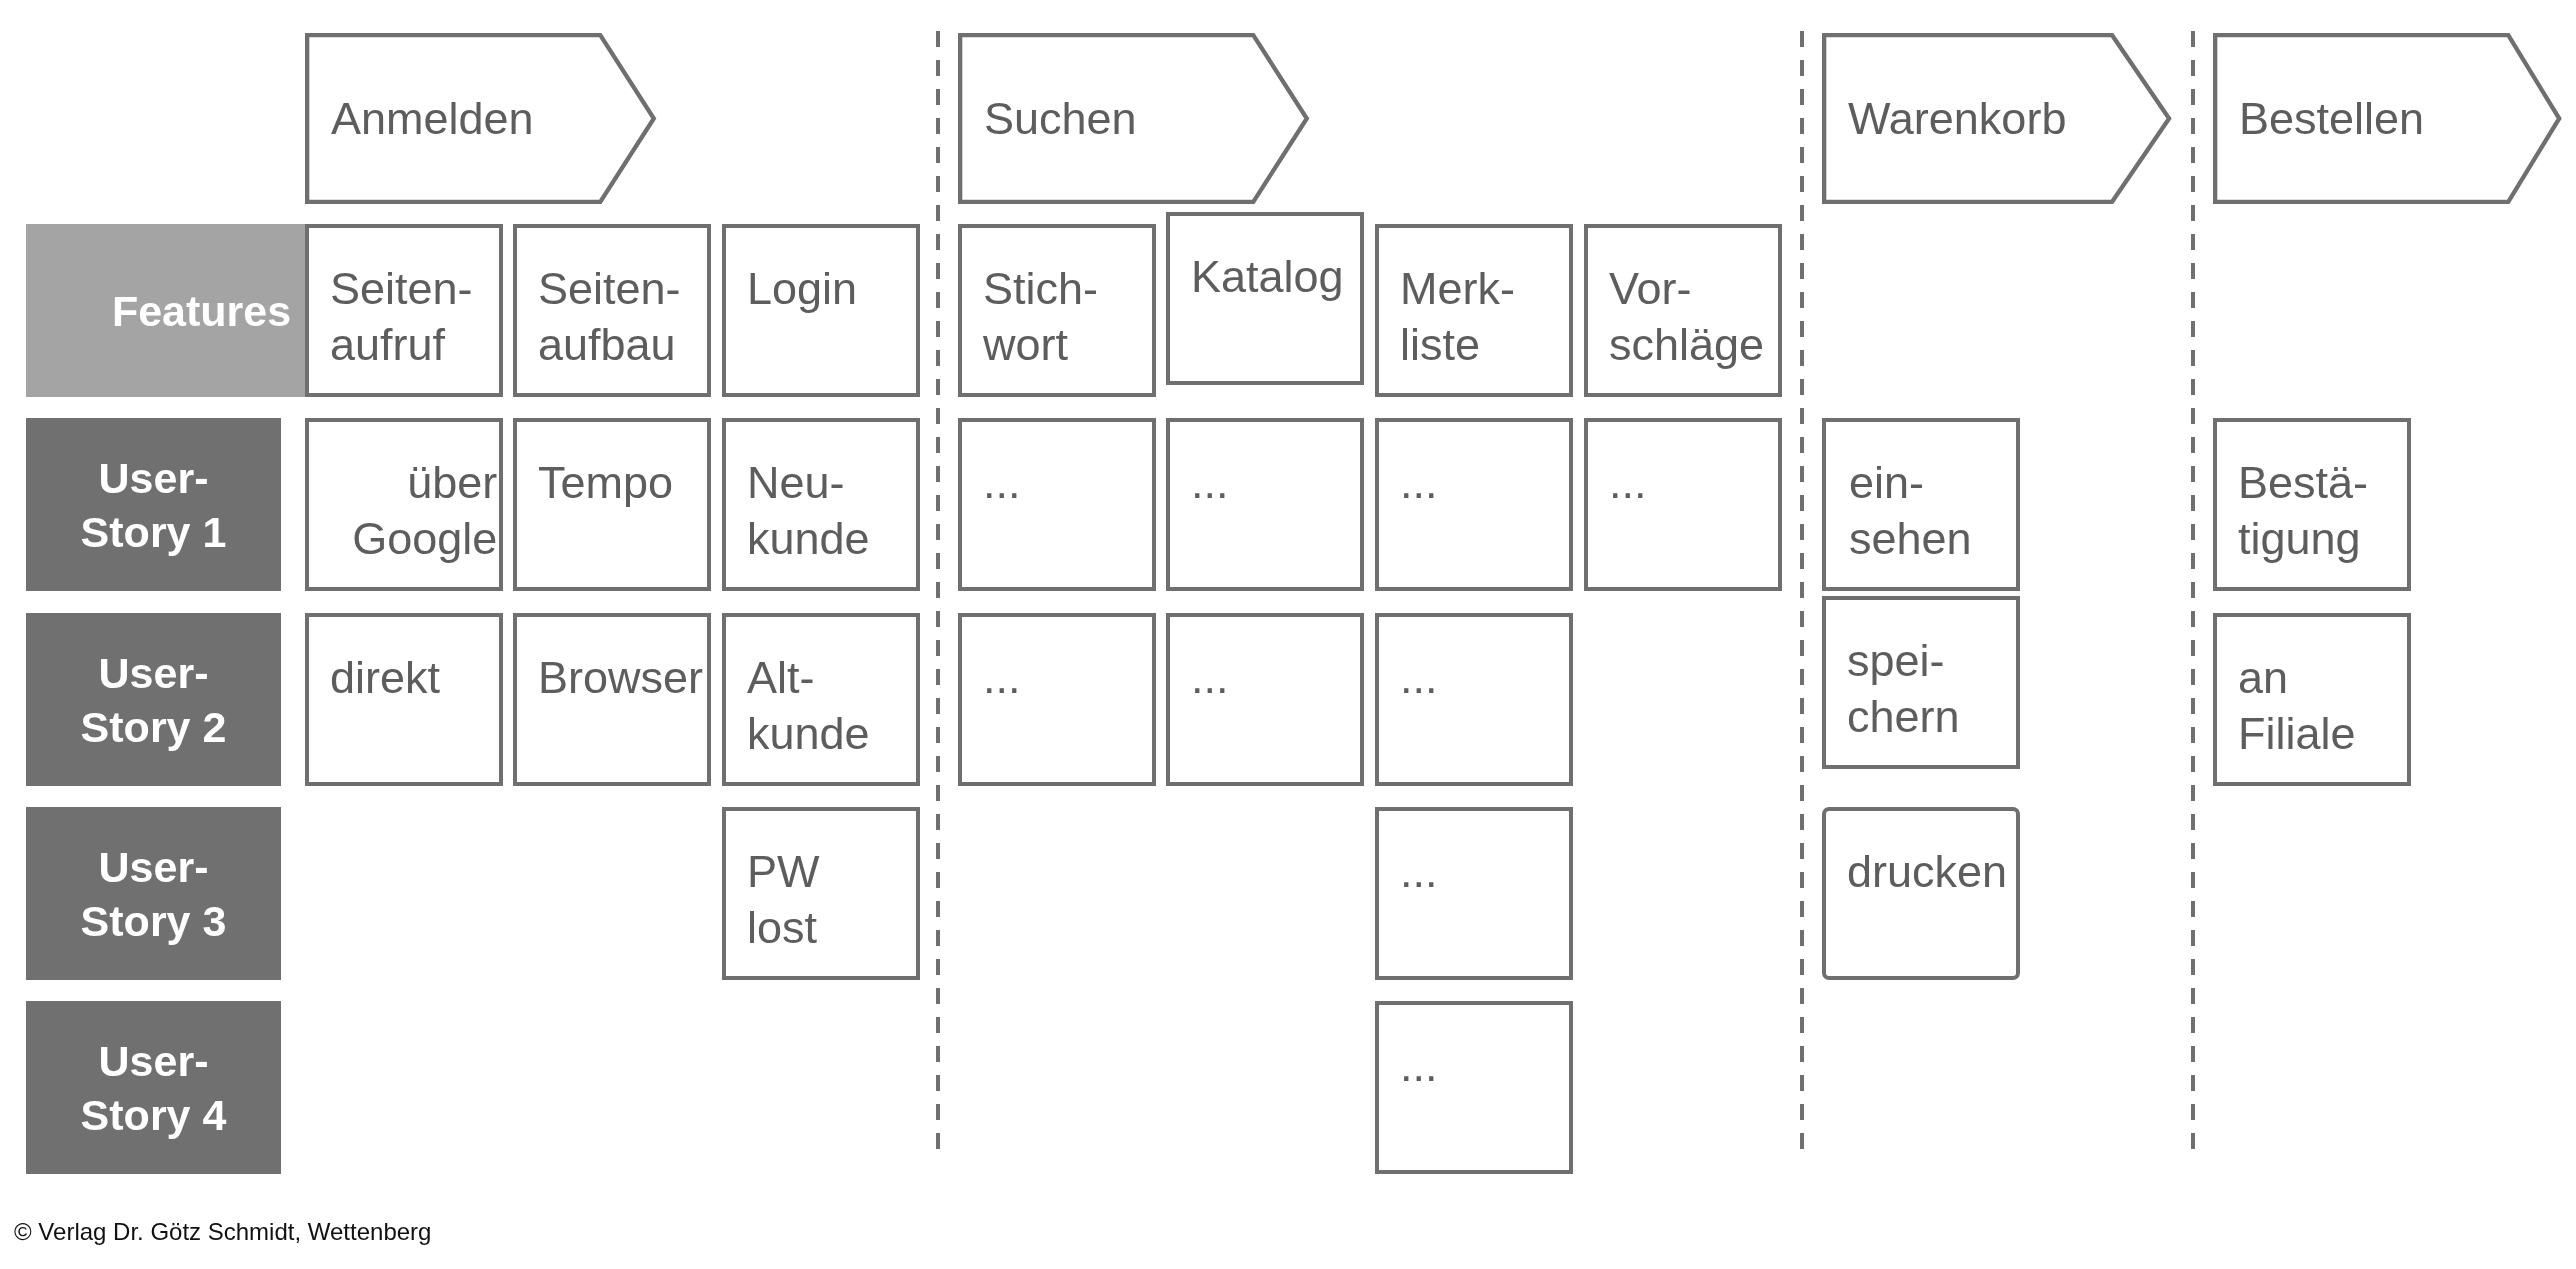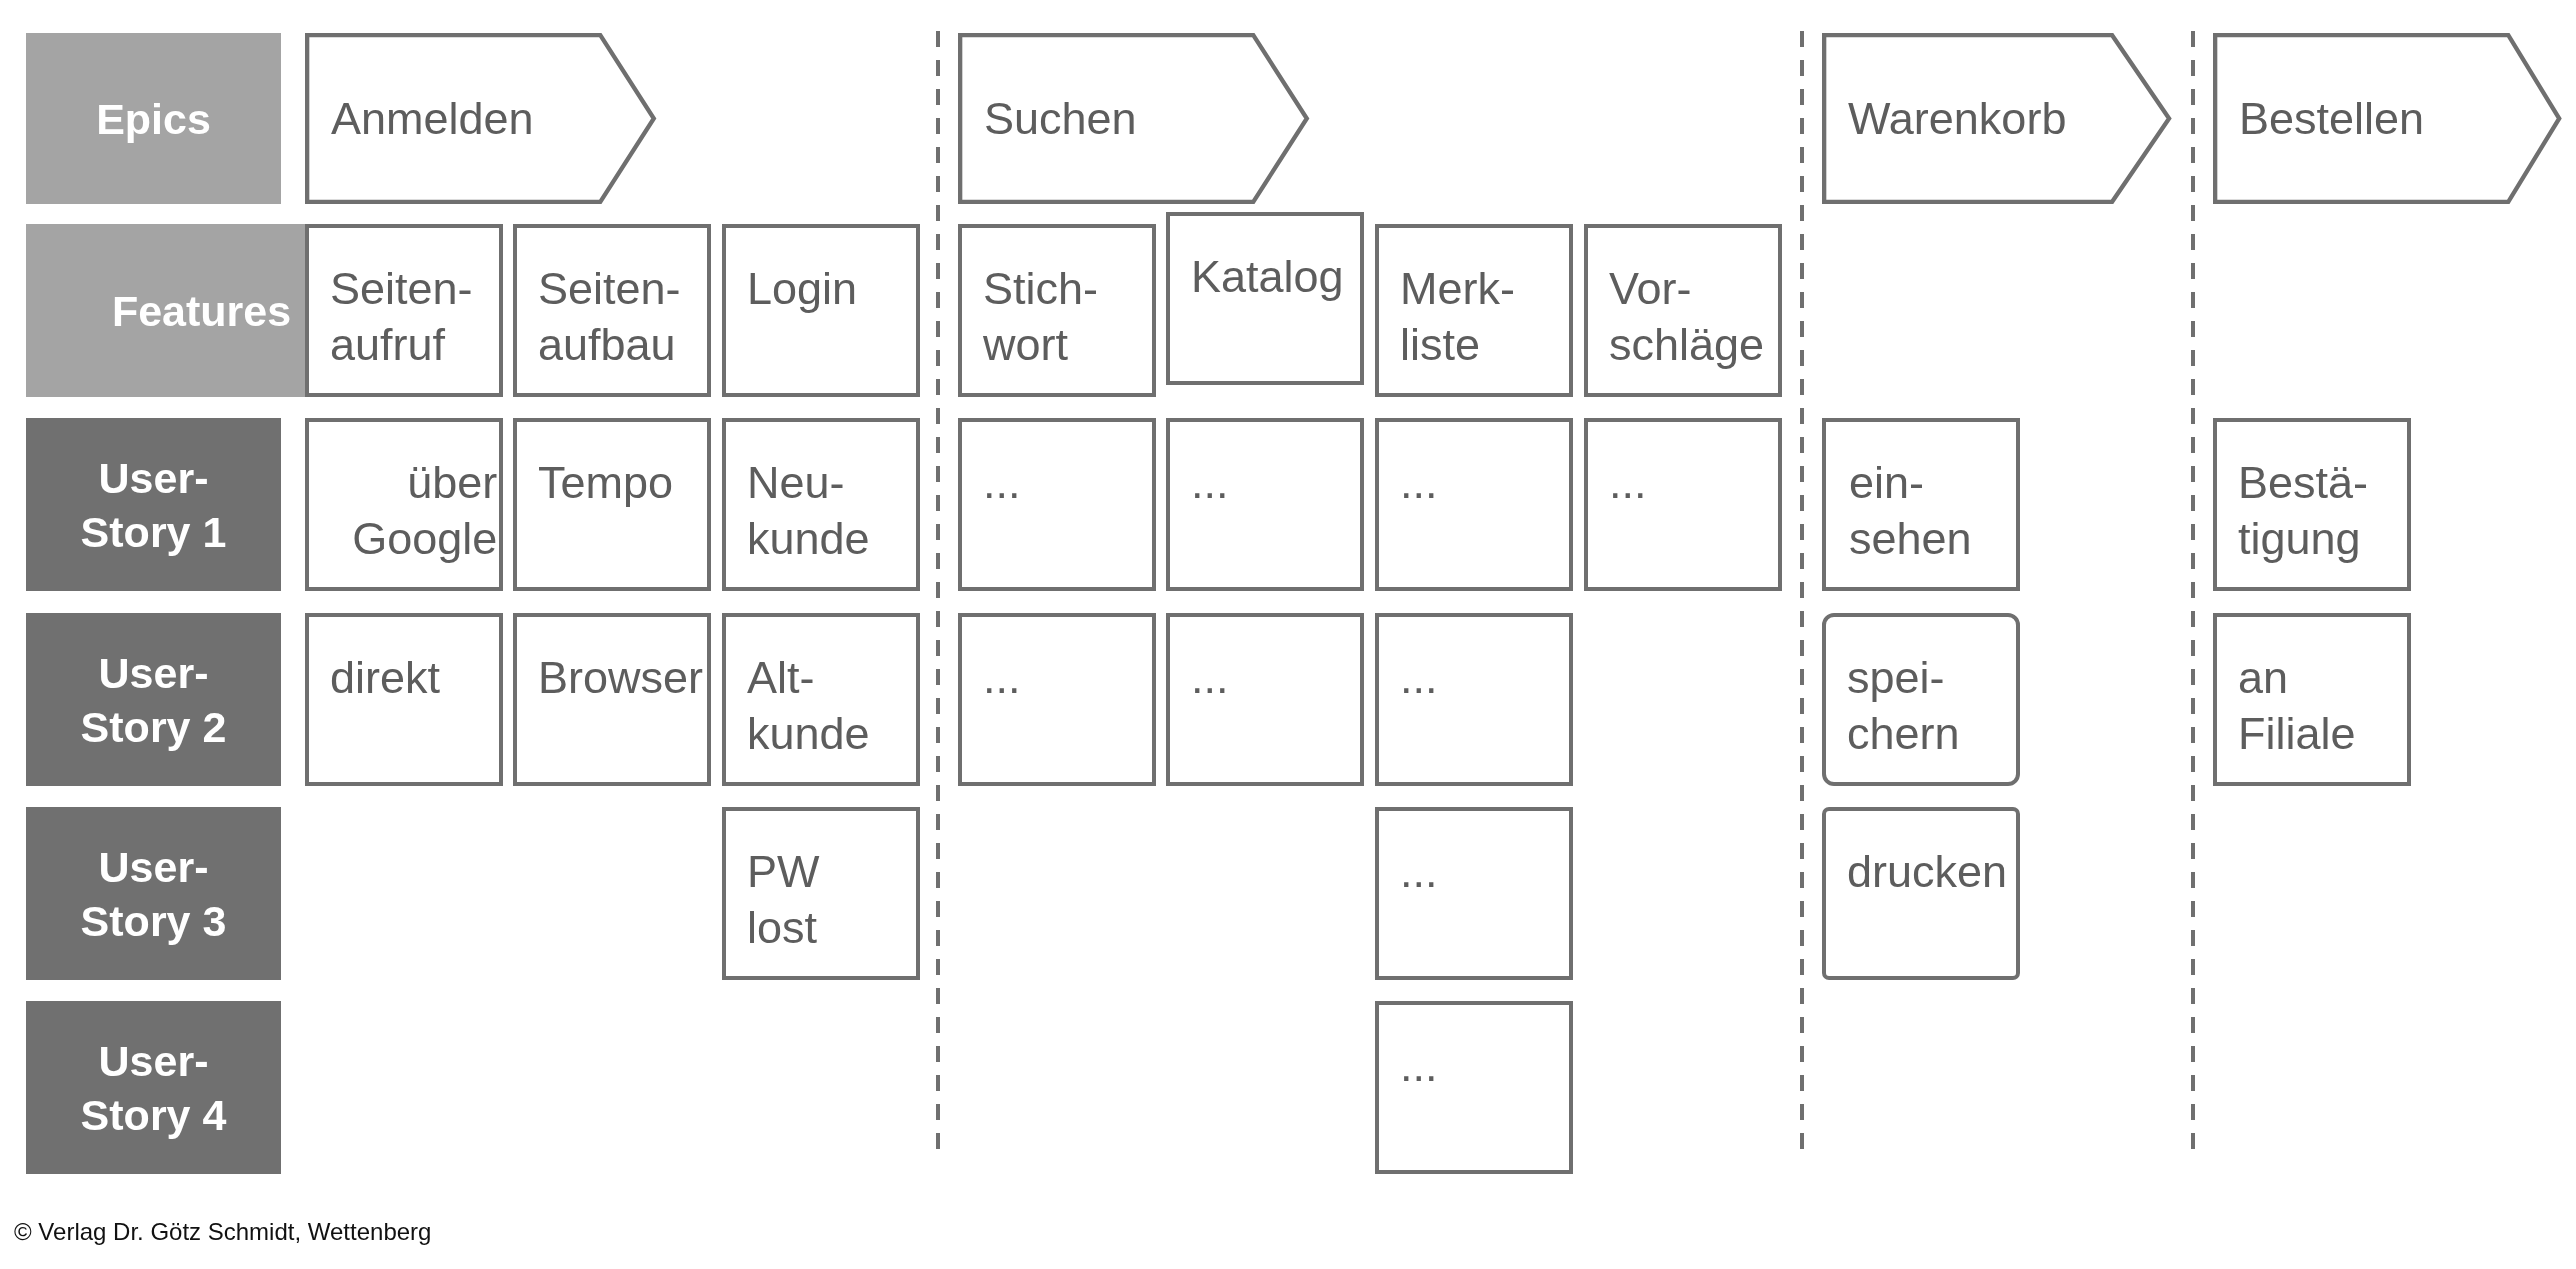--- a/index.html
+++ b/index.html
@@ -42,21 +42,20 @@
   .copyright{
     position:absolute;left:14px;top:1218px;
     font-size:24px;color:#111111;
   }
 </style>
 </head>
 <body>
 
 <div id="canvas">
 
-  <div class="rlabel light" style="top:33px;height:171px;">Epics</div>
   <div class="rlabel light" style="top:224px;height:173px;padding-left:48px;">Features</div>
   <div class="rlabel dark" style="top:418px;height:173px;">User-
 Story 1</div>
   <div class="rlabel dark" style="top:613px;height:173px;">User-
 Story 2</div>
   <div class="rlabel dark" style="top:807px;height:173px;">User-
 Story 3</div>
   <div class="rlabel dark" style="top:1001px;height:173px;">User-
 Story 4</div>
 
@@ -116,21 +115,21 @@
   <div class="card" style="left:2213px;top:418px;">Bestä-
 tigung</div>
 
   <div class="card" style="left:305px;top:613px;">direkt</div>
   <div class="card" style="left:513px;top:613px;">Browser</div>
   <div class="card" style="left:722px;top:613px;">Alt-
 kunde</div>
   <div class="card" style="left:958px;top:613px;">...</div>
   <div class="card" style="left:1166px;top:613px;">...</div>
   <div class="card" style="left:1375px;top:613px;">...</div>
-  <div class="card" style="left:1822px;top:613px;border-radius:12px;">spei-
+  <div class="card" style="left:1822px;top:596px;">spei-
 chern</div>
   <div class="card" style="left:2213px;top:613px;">an
 Filiale</div>
 
   <div class="card" style="left:722px;top:807px;">PW
 lost</div>
   <div class="card" style="left:1375px;top:807px;">...</div>
   <div class="card" style="left:1822px;top:807px;border-radius:7px;">drucken</div>
 
   <div class="card" style="left:1375px;top:1001px;">...</div>

